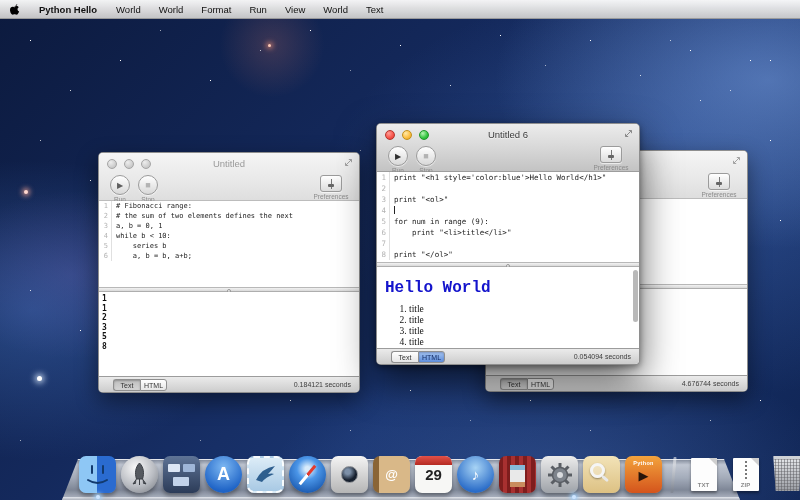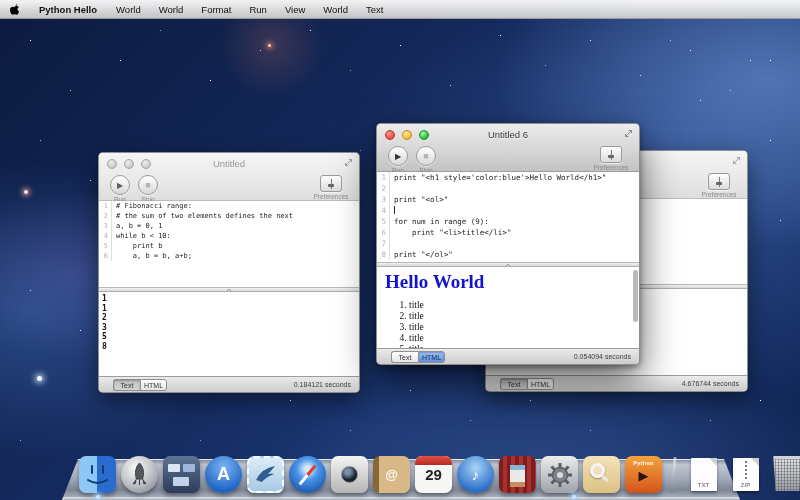--- a/index.html
+++ b/index.html
@@ -103,21 +103,21 @@
 
   .splitter { position:absolute; left:0; right:0; height:5px;
     background:linear-gradient(180deg,#f2f2f2,#d9d9d9); border-top:1px solid #b8b8b8; border-bottom:1px solid #aeaeae; }
   .dimple { position:absolute; left:50%; top:1px; width:4px; height:4px; margin-left:-2px; border-radius:50%;
     background:radial-gradient(circle at 35% 30%, #fff, #bdbdbd); border:0.5px solid #999; }
 
   .output { position:absolute; left:0; right:0; background:#fff; overflow:hidden; }
   .out-mono { font-family:"DejaVu Sans Mono",monospace; font-size:8px; font-weight:bold;
     line-height:9.5px; color:#111; padding:2px 0 0 3px; white-space:pre; }
   .out-html { font-family:"Liberation Serif","DejaVu Serif",serif; color:#111; }
-  .out-h1 { font-size:19px; font-weight:bold; padding:4px 0 0 8px; }
+  .out-h1 { font-size:16px; font-weight:bold; padding:12px 0 0 8px;font-family:Liberation Mono, monospace; }
   .out-ol { margin-top:7px; padding-left:32px; font-size:9.5px; line-height:11px; }
   .scrollbar { position:absolute; right:1px; width:5px; border-radius:3px; background:#b9b9b9; }
 
   .w-footer { position:absolute; left:0; right:0; bottom:0; height:16px;
     background:linear-gradient(180deg,#ebebeb,#cccccc); border-top:1px solid #9c9c9c;
     display:flex; align-items:center; }
   .seg { display:flex; margin-left:14px; height:12px; }
   .seg-btn { width:27px; font-size:7px; line-height:11px; text-align:center; color:#333;
     border:1px solid #8f8f8f; background:linear-gradient(180deg,#ffffff,#e6e6e6); }
   .seg-btn:first-child { border-radius:3px 0 0 3px; border-right:none; }
@@ -264,21 +264,21 @@
             <div class="pref-ic"></div>
           </div>
         <div class="tb-label">Preferences</div>
       </div>
     </div>
     <div class="editor">
       <div class="code-row"><span class="ln">1</span><span class="lc"># Fibonacci range:</span></div>
       <div class="code-row"><span class="ln">2</span><span class="lc"># the sum of two elements defines the next</span></div>
       <div class="code-row"><span class="ln">3</span><span class="lc">a, b = 0, 1</span></div>
       <div class="code-row"><span class="ln">4</span><span class="lc">while b &lt; 10:</span></div>
-      <div class="code-row"><span class="ln">5</span><span class="lc">    print b</span></div>
+      <div class="code-row"><span class="ln">5</span><span class="lc">    series b</span></div>
       <div class="code-row"><span class="ln">6</span><span class="lc">    a, b = b, a+b;</span></div>
     </div>
     <div class="splitter">
         <div class="dimple"></div>
       </div>
     <div class="output">
       <div class="out-mono" style="white-space: pre;">1
 1
 2
 3

